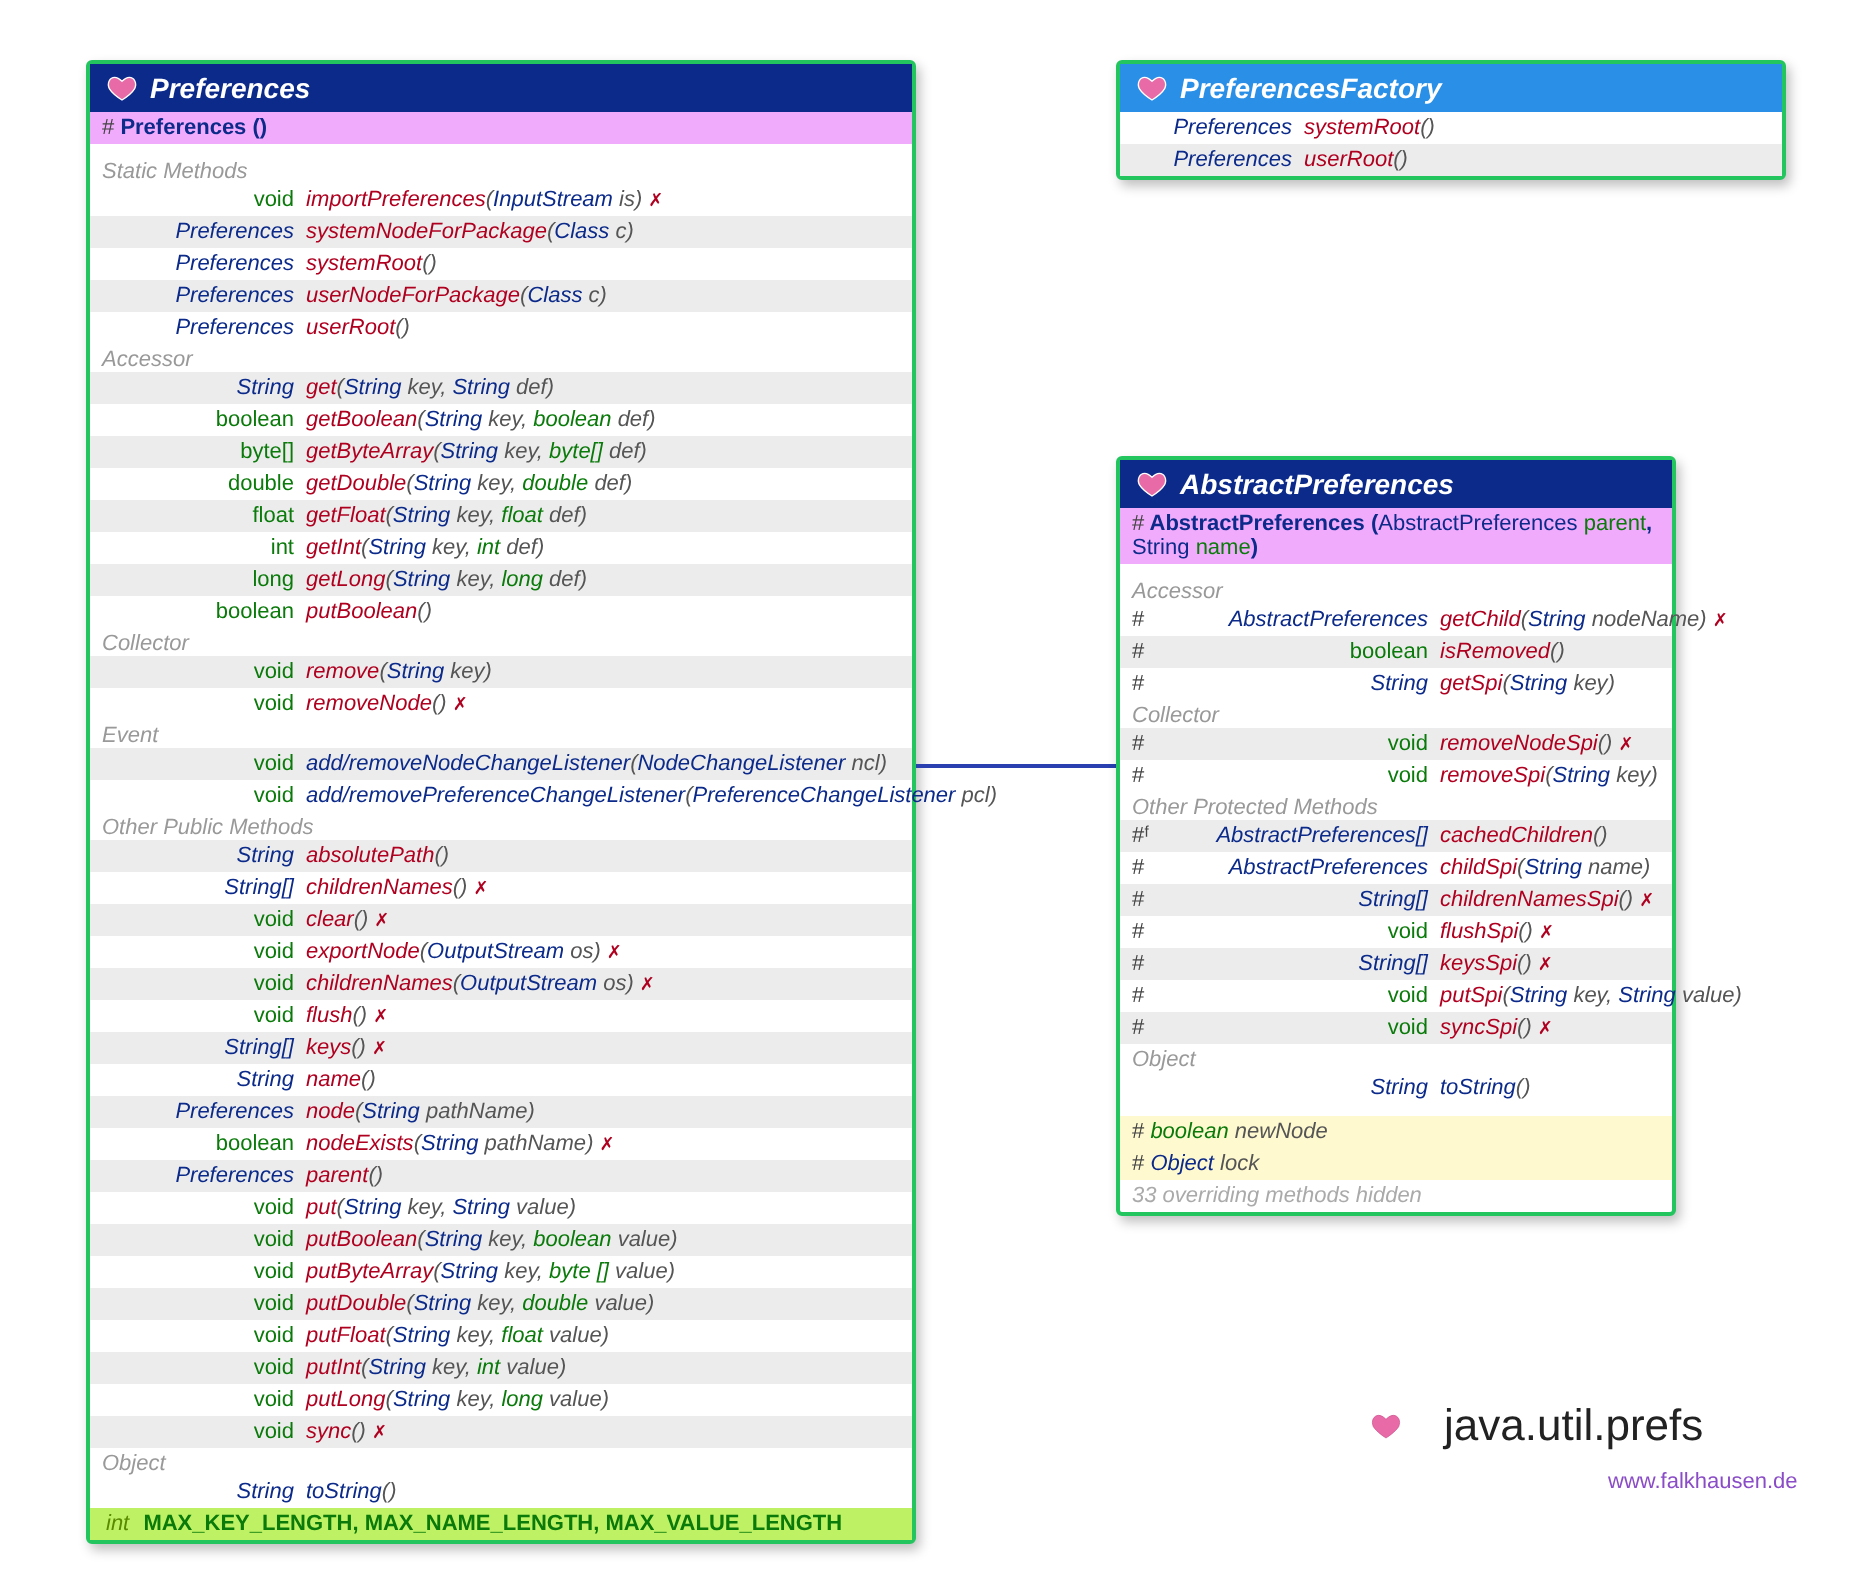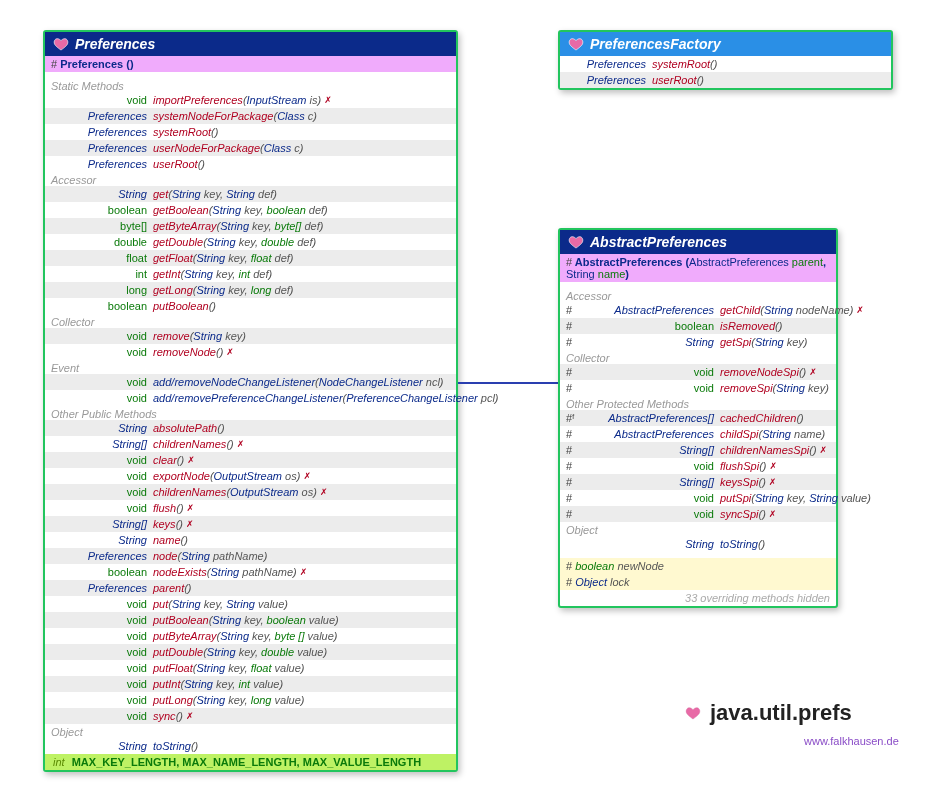--- a/index.html
+++ b/index.html
@@ -79,30 +79,30 @@
   .fields-row .ftype { color: #5a8a00; font-style: italic; font-weight: normal; padding-right: 4px; }
   .fields2-row {
     background: #fff9d0;
     padding: 2px 6px;
   }
   .fields2-row .hash { color: #444; }
   .fields2-row .ftype { color: #0b2a8a; font-style: italic; }
   .fields2-row .ftype.kw { color: #0a7a0a; }
   .fields2-row .fname { color: #555; font-style: italic; }
   .note {
-    color: #aaa; font-style: italic; padding: 2px 6px; font-size: 11px; text-align: right;
+    color: #aaa; font-style: italic; padding: 2px 6px; font-size: 11px;
   }
   .pkg-label {
     position: absolute;
     font-size: 22px;
-    font-weight: bold;
+    font-weight: normal;
     color: #222;
     display: flex;
     align-items: center;
-    gap: 6px;
+    gap: 18px;
   }
   .footer-link {
     position: absolute;
     color: #8a4cc7;
     font-size: 11px;
   }
   .connector {
     position: absolute;
     height: 0;
     border-top: 2px solid #2a3fb0;

